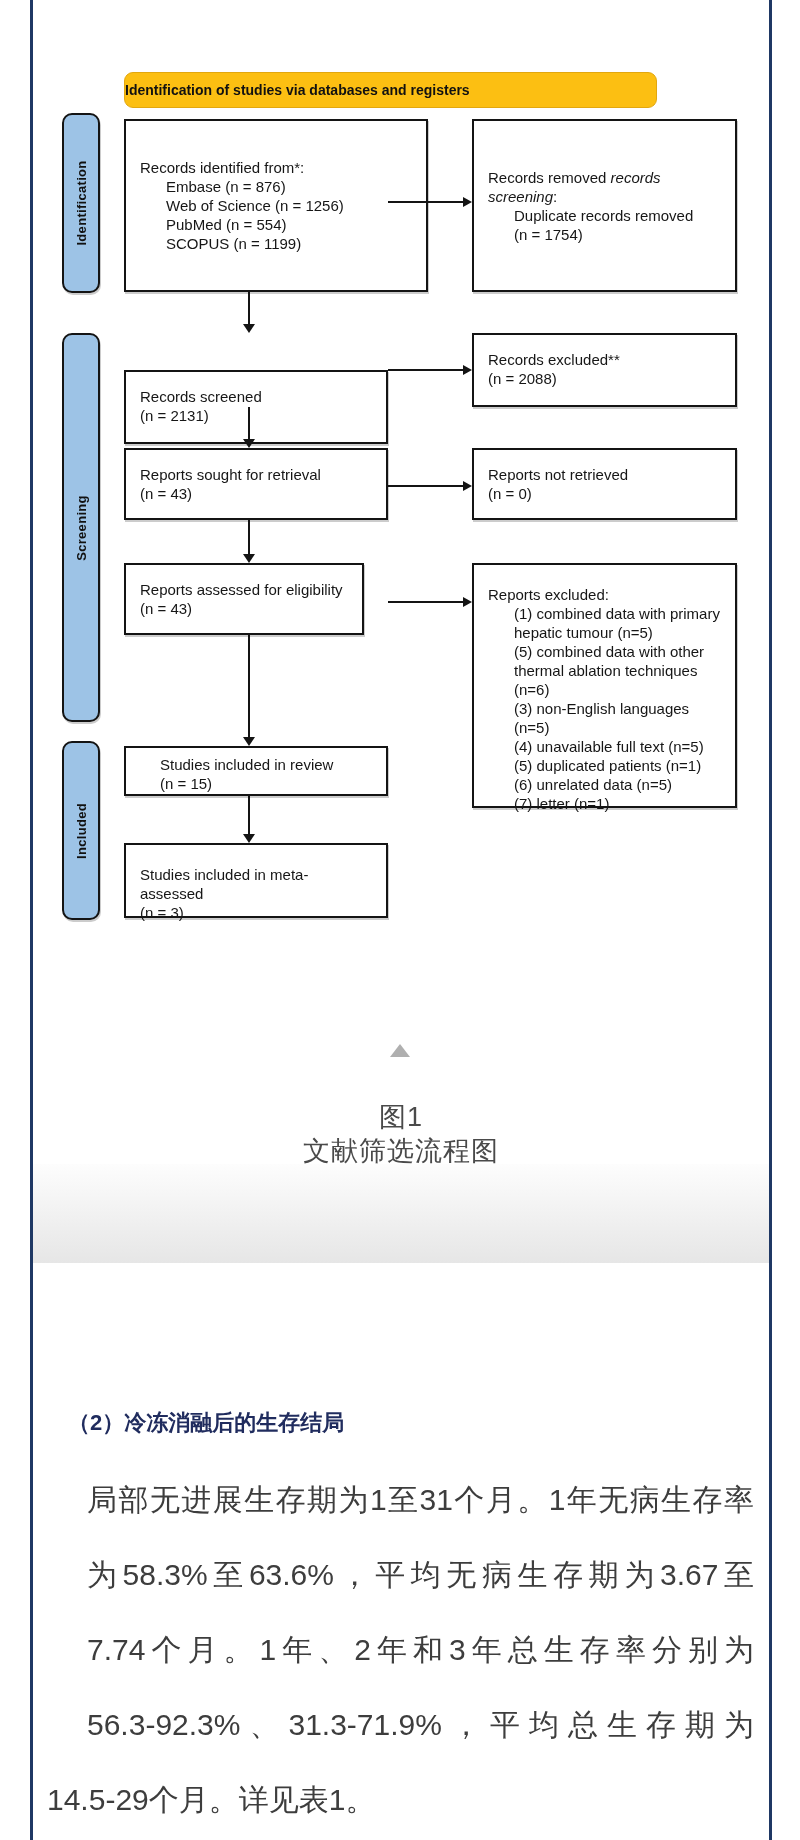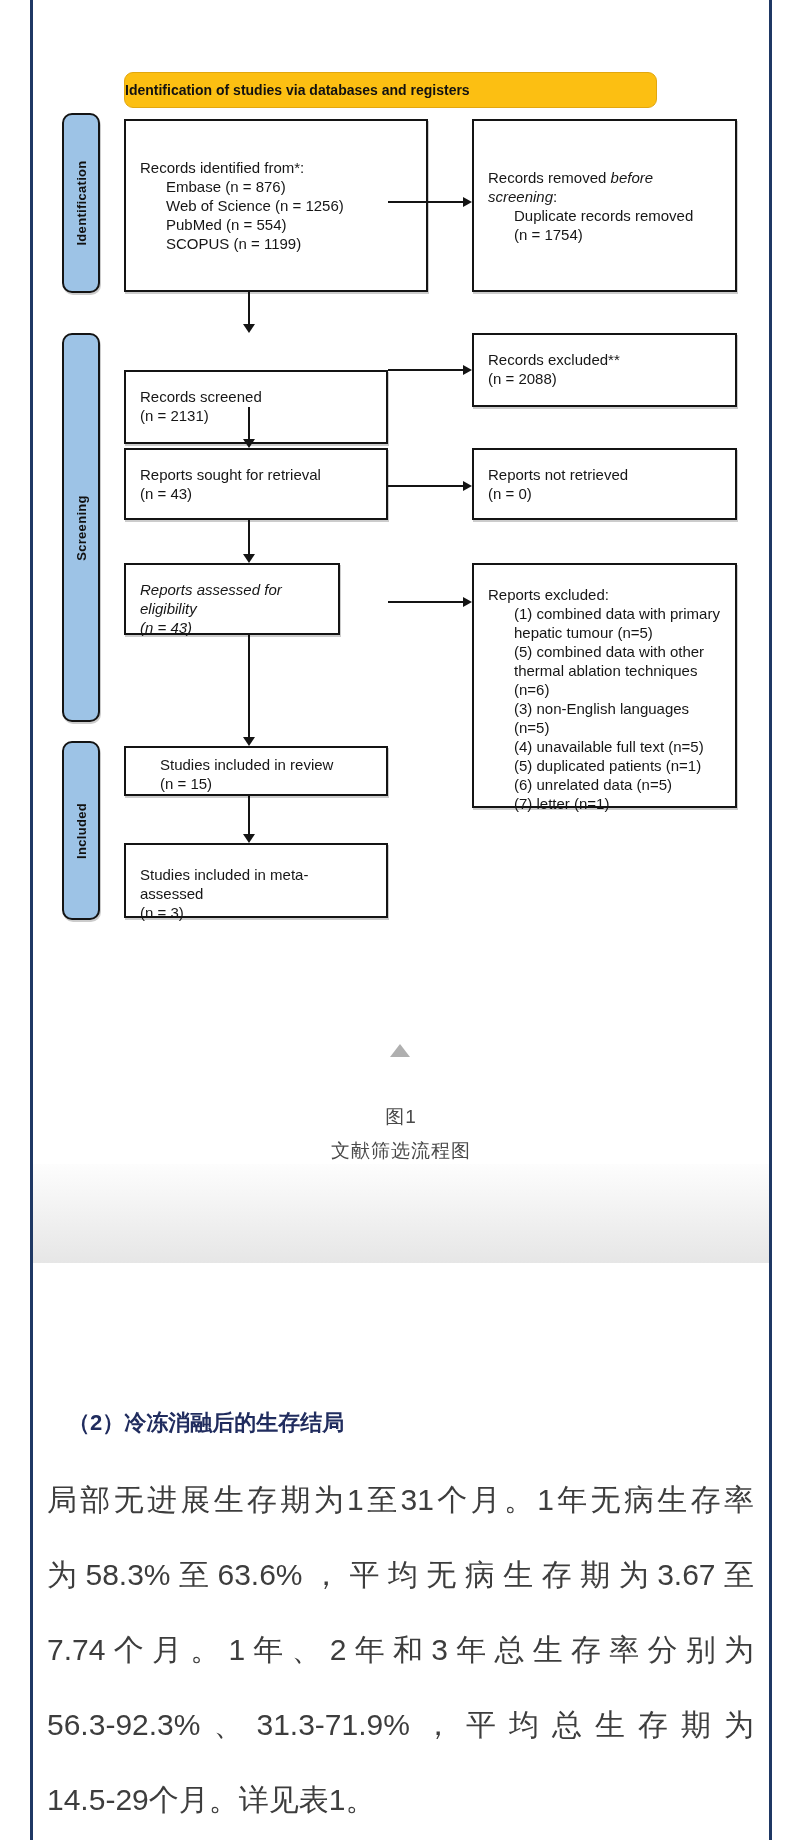--- a/index.html
+++ b/index.html
@@ -50,37 +50,37 @@
                  border-left:9px solid #141414; }
 
   
   .collapse-tri {
     position:absolute; left:390px; top:1044px; width:0; height:0;
     border-left:10px solid transparent; border-right:10px solid transparent;
     border-bottom:13px solid #AFAFAF; cursor:pointer;
   }
   .fig-caption {
     position:absolute; left:33px; width:736px; top:1100px;
-    text-align:center; font-size:19px; line-height:34px; color:#4a4a4a; letter-spacing:1px;
+    text-align:center; font-size:27px; line-height:34px; color:#4a4a4a; letter-spacing:1px;
   }
   .gray-band {
     position:absolute; left:33px; width:736px; top:1164px; height:99px;
     background:linear-gradient(to bottom, #fdfdfd 0%, #e6e6e6 100%);
   }
 
   
   .article-heading {
     position:absolute; left:68px; top:1400px; width:660px;
     font-size:22px; line-height:46px; font-weight:bold; color:#202C5E;
   }
   .article-para {
     position:absolute; left:47px; top:1462px; width:707px;
     font-size:30px; line-height:75px; color:#3D3D3D;
   }
-  .article-para .just { text-align:justify; text-align-last:justify; }
+  .article-para .just { text-align:justify; text-align-last:justify;margin-left:40px; }
 </style>
 </head>
 <body>
 
 <div id="page">
 
   <div id="border-left" class="side-border"></div>
   <div id="border-right" class="side-border"></div>
 
   <div class="banner">
@@ -99,21 +99,21 @@
 
   <div class="fbox center-v" style="left:124px; top:119px; width:304px; height:173px;">
     <div>Records identified from*:</div>
     <div class="indent">Embase (n = 876)</div>
     <div class="indent">Web of Science (n = 1256)</div>
     <div class="indent">PubMed (n = 554)</div>
     <div class="indent">SCOPUS (n = 1199)</div>
   </div>
 
   <div class="fbox center-v" style="left:472px; top:119px; width:265px; height:173px;">
-    <div><span>Records removed</span> <span class="it">before</span></div>
+    <div><span>Records removed</span> <span class="it">records</span></div>
     <div><span class="it">screening</span><span>:</span></div>
     <div class="indent">Duplicate records removed</div>
     <div class="indent">(n = 1754)</div>
   </div>
 
   <div class="fbox" style="left:124px; top:333px; width:264px; height:74px;margin-top:37px;">
     <div>Records screened</div>
     <div>(n = 2131)</div>
   </div>
   <div class="fbox" style="left:472px; top:333px; width:265px; height:74px;">
@@ -123,21 +123,21 @@
 
   <div class="fbox" style="left:124px; top:448px; width:264px; height:72px;">
     <div>Reports sought for retrieval</div>
     <div>(n = 43)</div>
   </div>
   <div class="fbox" style="left:472px; top:448px; width:265px; height:72px;">
     <div>Reports not retrieved</div>
     <div>(n = 0)</div>
   </div>
 
-  <div class="fbox" style="left:124px; top:563px; width:216px; height:72px;font-style:italic;">
+  <div class="fbox" style="left:124px; top:563px; width:240px; height:72px;">
     <div>Reports assessed for eligibility</div>
     <div>(n = 43)</div>
   </div>
   <div class="fbox pad-m" style="left:472px; top:563px; width:265px; height:245px;">
     <div>Reports excluded:</div>
     <div class="indent">(1) combined data with primary hepatic tumour (n=5)</div>
     <div class="indent">(5) combined data with other thermal ablation techniques (n=6)</div>
     <div class="indent">(3) non-English languages (n=5)</div>
     <div class="indent">(4) unavailable full text (n=5)</div>
     <div class="indent">(5) duplicated patients (n=1)</div>

